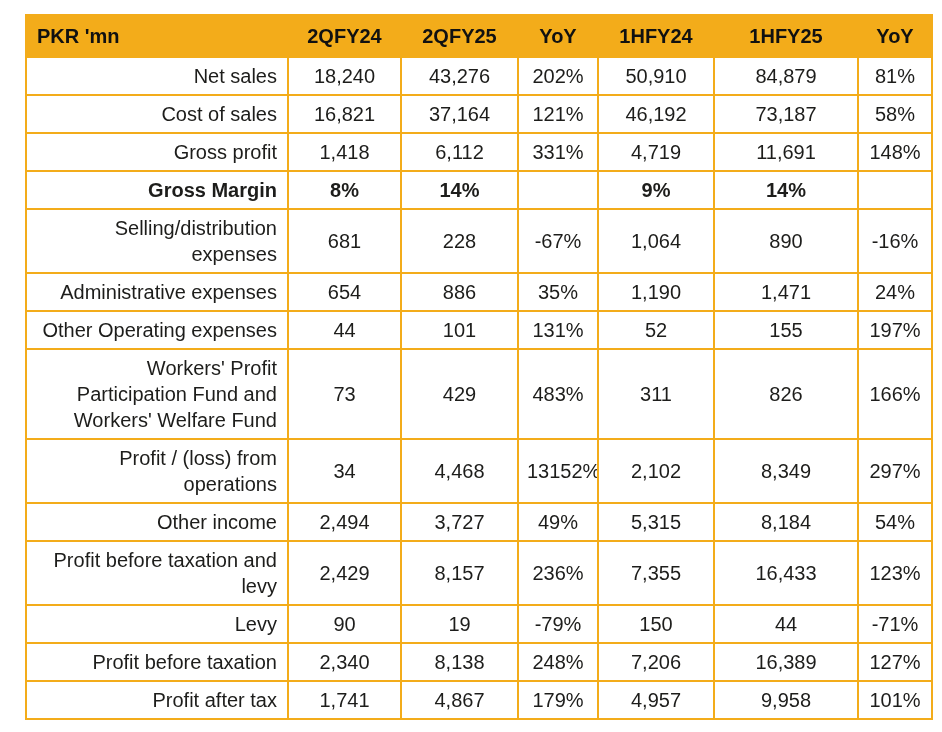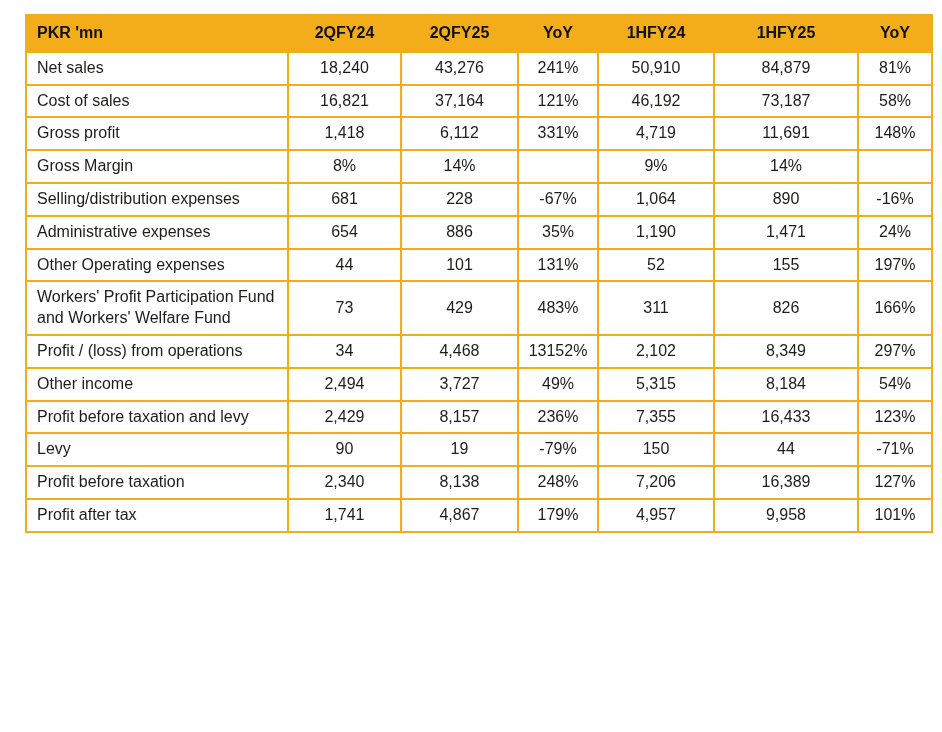--- a/index.html
+++ b/index.html
@@ -18,21 +18,21 @@
   .page {
     width: 942px;
     height: 732px;
     padding: 14px 0 0 25px;
     background: var(--page-bg);
   }
   table.fin-table {
     border-collapse: collapse;
     table-layout: fixed;
     width: 906px;
-    font-size: 16px;
+    font-size: 20px;
     color: var(--text);
   }
   .fin-table th, .fin-table td {
     border: 2px solid var(--gold);
     padding: 5px 8px;
     vertical-align: middle;
     text-align: center;
     line-height: 1.3;
     background: #FFFFFF;
     overflow: hidden;
@@ -42,26 +42,26 @@
     font-weight: bold;
     color: #111111;
     padding: 7px 8px;
     border-color: var(--gold);
   }
   .fin-table thead th.col-label {
     text-align: left;
     padding-left: 10px;
   }
   .fin-table td.label {
-    text-align: left;
+    text-align: right;
     padding-left: 10px;
     padding-right: 10px;
   }
   .fin-table tr.bold td {
-    font-weight: normal;
+    font-weight: bold;
   }
   
   col.c1 { width: 262px; }
   col.c2 { width: 113px; }
   col.c3 { width: 117px; }
   col.c4 { width: 80px;  }
   col.c5 { width: 116px; }
   col.c6 { width: 144px; }
   col.c7 { width: 74px;  }
 </style>
@@ -88,21 +88,21 @@
           <th>1HFY24</th>
           <th>1HFY25</th>
           <th>YoY</th>
         </tr>
     </thead>
     <tbody>
         <tr>
           <td class="label">Net sales</td>
           <td>18,240</td>
           <td>43,276</td>
-          <td>241%</td>
+          <td>202%</td>
           <td>50,910</td>
           <td>84,879</td>
           <td>81%</td>
         </tr>
         <tr>
           <td class="label">Cost of sales</td>
           <td>16,821</td>
           <td>37,164</td>
           <td>121%</td>
           <td>46,192</td>

